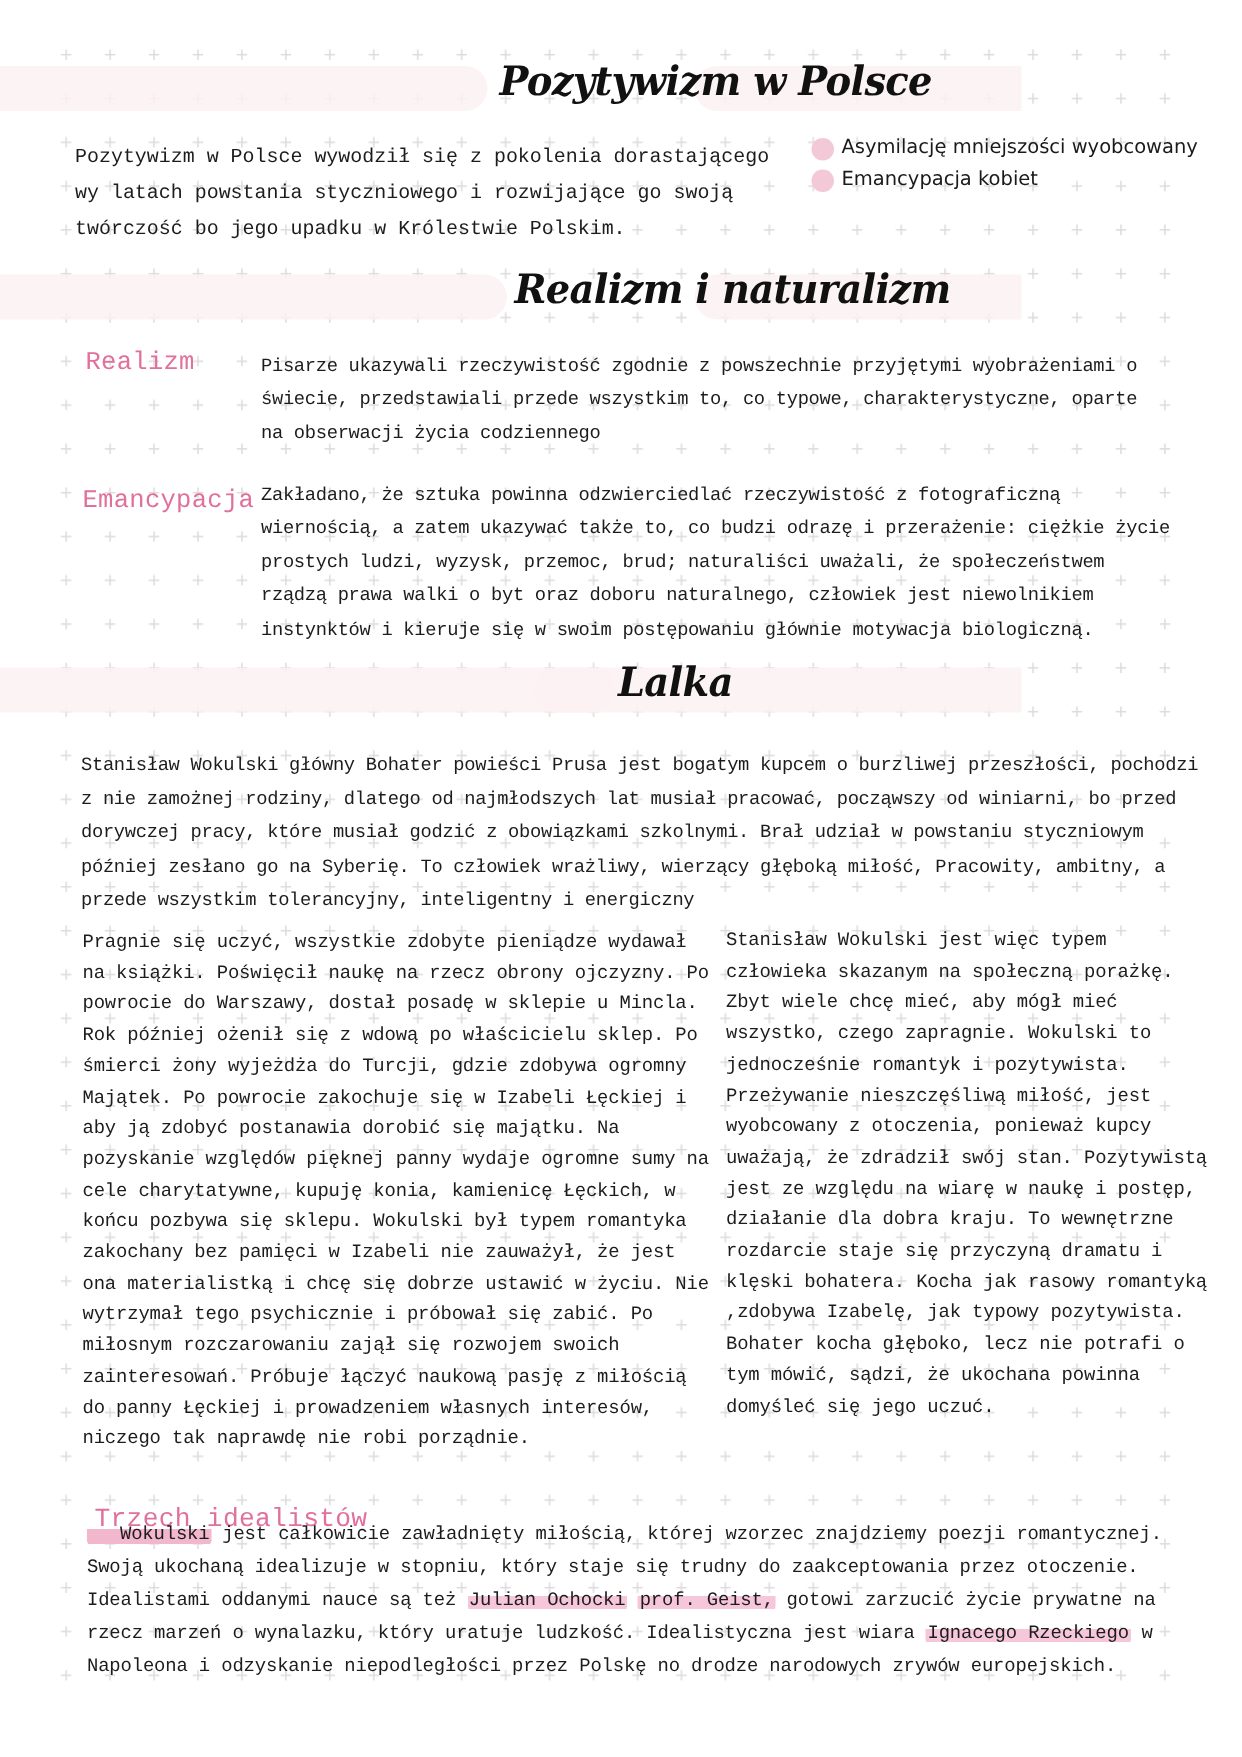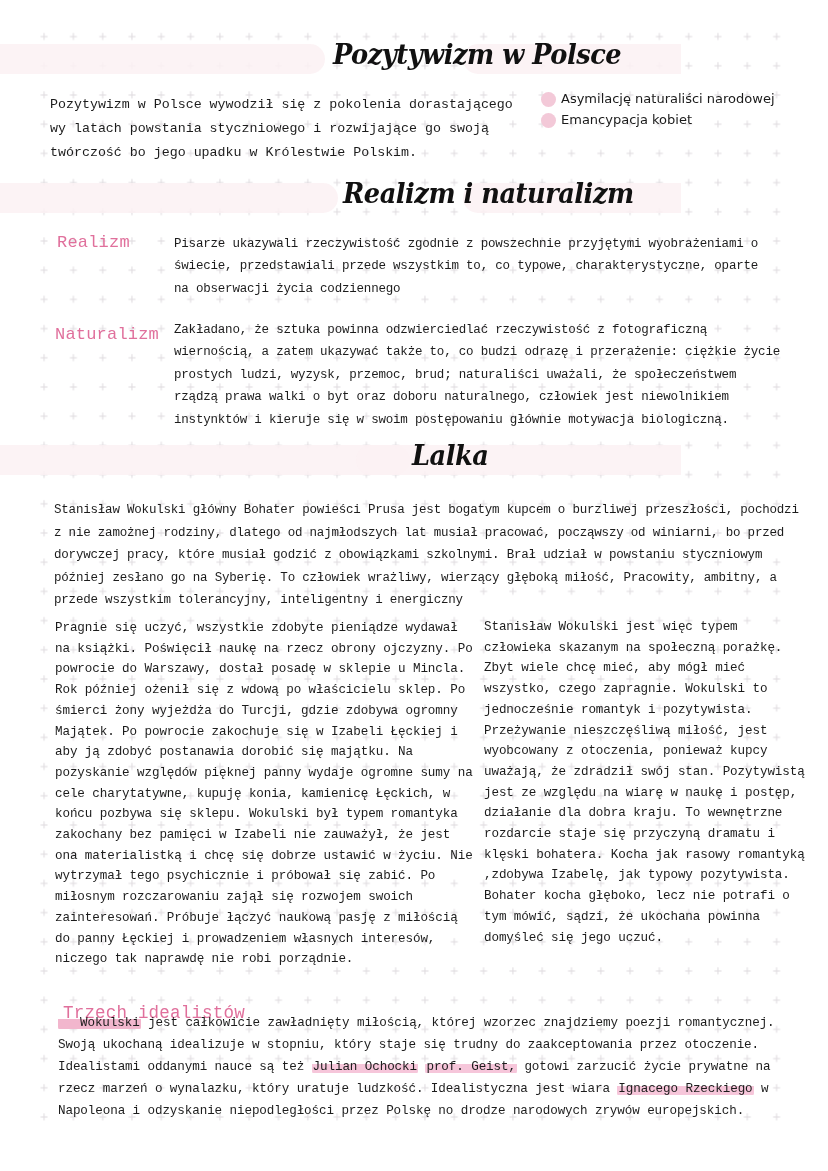--- a/index.html
+++ b/index.html
@@ -91,34 +91,34 @@
 
 <div class="banner" style="top:44px;">
   <div class="pill-left" style="width:325px;"></div>
   <div class="pill-right" style="width:218px;"></div>
   <div class="banner-title" style="left:333px;">Pozytywizm w Polsce</div>
 </div>
 
 <div class="layer p" style="left:50px; top:93px; width:470px; font-size:13.3px; line-height:24px;">Pozytywizm w Polsce wywodził się z pokolenia dorastającego wy latach powstania styczniowego i rozwijające go swoją twórczość bo jego upadku w Królestwie Polskim.</div>
 
 <ul class="layer bullets" style="left:541px; top:89px;">
-  <li><span class="dot"></span><span>Asymilację naturaliści narodowej</span></li>
+  <li><span class="dot"></span><span>Asymilację mniejszości wyobcowany</span></li>
   <li><span class="dot"></span><span>Emancypacja kobiet</span></li>
 </ul>
 
 <div class="banner" style="top:183px;">
   <div class="pill-left" style="width:338px;"></div>
   <div class="pill-right" style="width:218px;"></div>
   <div class="banner-title" style="left:343px;">Realizm i naturalizm</div>
 </div>
 
 <div class="layer term" style="left:57px; top:233px;">Realizm</div>
 <div class="layer p narrow" style="left:174px; top:233px; width:600px;">Pisarze ukazywali rzeczywistość zgodnie z powszechnie przyjętymi wyobrażeniami o świecie, przedstawiali przede wszystkim to, co typowe, charakterystyczne, oparte na obserwacji życia codziennego</div>
 
-<div class="layer term" style="left:55px; top:325px;">Naturalizm</div>
+<div class="layer term" style="left:55px; top:325px;">Emancypacja</div>
 <div class="layer p narrow" style="left:174px; top:319px; width:610px;">Zakładano, że sztuka powinna odzwierciedlać rzeczywistość z fotograficzną wiernością, a zatem ukazywać także to, co budzi odrazę i przerażenie: ciężkie życie prostych ludzi, wyzysk, przemoc, brud; naturaliści uważali, że społeczeństwem rządzą prawa walki o byt oraz doboru naturalnego, człowiek jest niewolnikiem instynktów i kieruje się w swoim postępowaniu głównie motywacja biologiczną.</div>
 
 <div class="banner" style="top:445px;">
   <div class="pill-left" style="width:410px;"></div>
   <div class="pill-right" style="width:325px;"></div>
   <div class="banner-title" style="left:412px;">Lalka</div>
 </div>
 
 <div class="layer p narrow" style="left:54px; top:499px; width:752px; line-height:22.6px;">Stanisław Wokulski główny Bohater powieści Prusa jest bogatym kupcem o burzliwej przeszłości, pochodzi z nie zamożnej rodziny, dlatego od najmłodszych lat musiał pracować, począwszy od winiarni, bo przed dorywczej pracy, które musiał godzić z obowiązkami szkolnymi. Brał udział w powstaniu styczniowym później zesłano go na Syberię. To człowiek wrażliwy, wierzący głęboką miłość, Pracowity, ambitny, a przede wszystkim tolerancyjny, inteligentny i energiczny</div>
 

